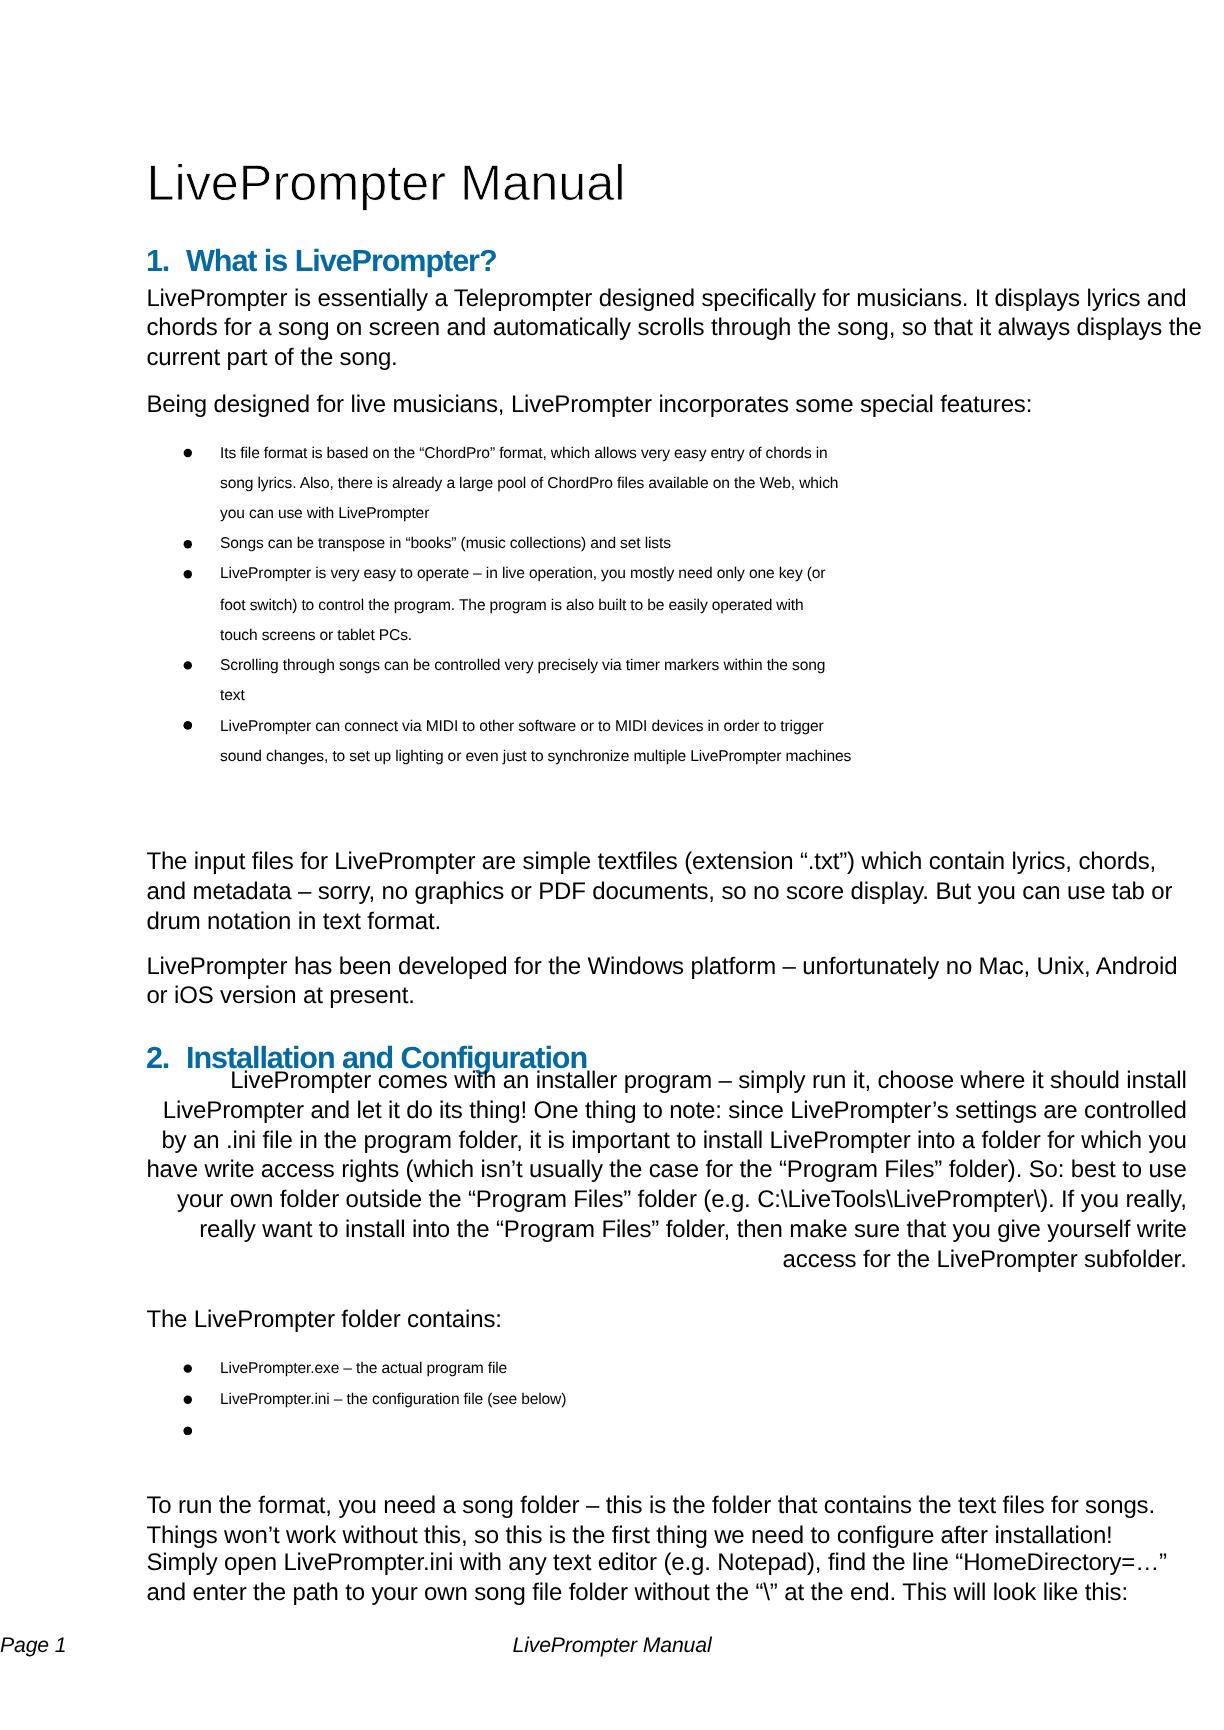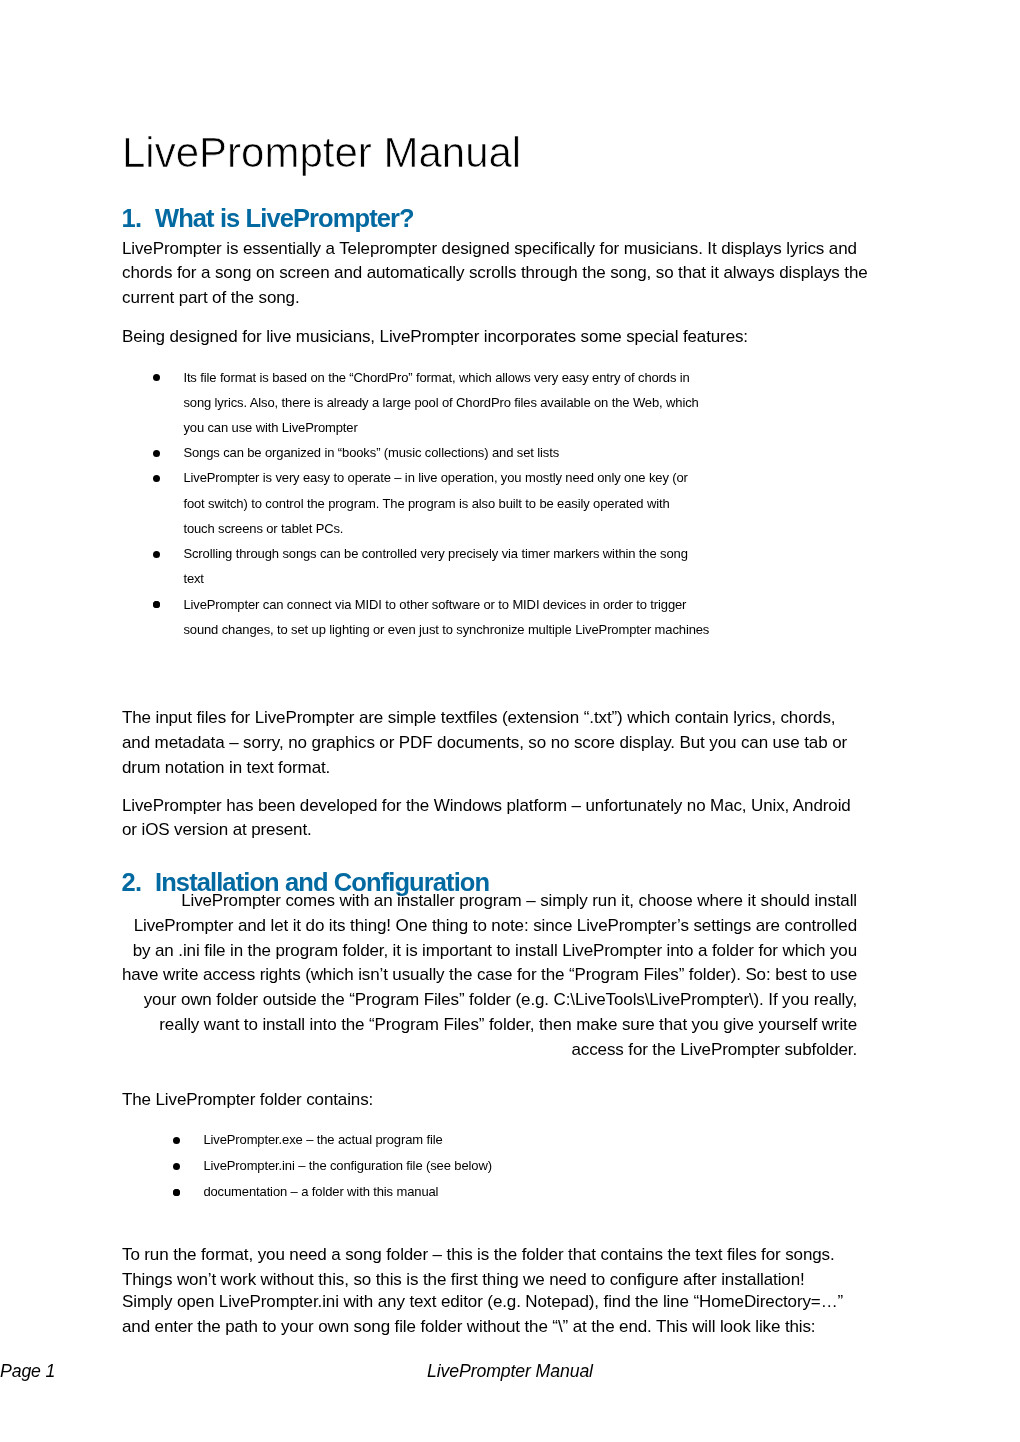--- a/index.html
+++ b/index.html
@@ -1,32 +1,32 @@
 <!DOCTYPE html>
 <html><head>
 <meta charset="utf-8">
 <title>LivePrompter Manual</title>
 <style>
 html,body { margin:0; padding:0; background:#ffffff; }
 body { width:1020px; height:1442px; overflow:hidden; }
 .page { position:relative; width:1020px; height:1442px; background:#ffffff;
         font-family:"Liberation Sans", sans-serif; color:#000000;padding-left:40px; }
 .blk { position:absolute; white-space:pre; will-change:opacity; }
-.body-text { left:122.0px; font-size:17px; line-height:24.8px;
+.body-text { left:122.0px; font-size:20px; line-height:24.8px;
              letter-spacing:-0.12px; color:#000000; }
 .doc-title { left:122.0px; font-size:42px; line-height:49px; letter-spacing:0px;
              color:#000000; font-weight:400; -webkit-text-stroke:0.7px #ffffff; }
 .heading { left:121.6px; height:29px; font-size:25.5px; line-height:29px;
            font-weight:700; letter-spacing:-0.9px; color:#0369a1; }
 .heading .h-num { display:inline-block; width:33.4px; }
 .heading .h-text { display:inline-block; }
 .list { left:0; width:836px; white-space:normal; font-size:13px;
         letter-spacing:-0.12px; color:#000000; }
 .list-1 { line-height:25.2px; }
-.list-2 { line-height:25.84px;margin-left:20px; }
+.list-2 { line-height:25.84px; }
 .list-item { position:relative; white-space:normal; }
 .list-item .bullet { position:absolute; left:153.3px;
                      width:7.0px; height:7.0px; border-radius:50%; background:#000000; }
 .list-1 .list-item .bullet { top:9.65px; }
 .list-2 .list-item .bullet { top:9.95px; }
 .list-item .item-text { display:block; margin-left:183.4px; white-space:pre; }
 .footer { left:0; width:1020px; font-size:17.7px; line-height:24.8px;
           letter-spacing:-0.12px; color:#000000; font-style:italic; }
 .footer .f-center { position:absolute; left:0; top:0; width:1020px; text-align:center; }
 .footer .f-page { position:absolute; left:0; top:0; width:900.5px; }
@@ -61,21 +61,21 @@
 
  <div class="blk list list-1 t-ul1">
   <div class="list-item">
         <span class="bullet"></span>
         <span class="item-text">Its file format is based on the “ChordPro” format, which allows very easy entry of chords in
 song lyrics. Also, there is already a large pool of ChordPro files available on the Web, which
 you can use with LivePrompter</span>
       </div>
   <div class="list-item">
         <span class="bullet"></span>
-        <span class="item-text">Songs can be organized in “books” (music collections) and set lists</span>
+        <span class="item-text">Songs can be transpose in “books” (music collections) and set lists</span>
       </div>
   <div class="list-item">
         <span class="bullet"></span>
         <span class="item-text">LivePrompter is very easy to operate – in live operation, you mostly need only one key (or
 foot switch) to control the program. The program is also built to be easily operated with
 touch screens or tablet PCs.</span>
       </div>
   <div class="list-item">
         <span class="bullet"></span>
         <span class="item-text">Scrolling through songs can be controlled very precisely via timer markers within the song
@@ -115,21 +115,20 @@
       </div>
   <div class="list-item">
         <span class="bullet"></span>
         <span class="item-text">LivePrompter.ini – the configuration file (see below)</span>
       </div>
   <div class="list-item">
         <span class="bullet"></span>
       </div>
   <div class="list-item">
         <span class="bullet"></span>
-        <span class="item-text">documentation – a folder with this manual</span>
       </div>
  </div>
 
  <div class="blk body-text t-p7">To run the format, you need a song folder – this is the folder that contains the text files for songs.
 Things won’t work without this, so this is the first thing we need to configure after installation!</div>
  <div class="blk body-text t-p8">Simply open LivePrompter.ini with any text editor (e.g. Notepad), find the line “HomeDirectory=…”
 and enter the path to your own song file folder without the “\” at the end. This will look like this:</div>
 
  <div class="blk footer t-footer"><span class="f-center">LivePrompter Manual</span><span class="f-page">Page 1</span></div>
 

